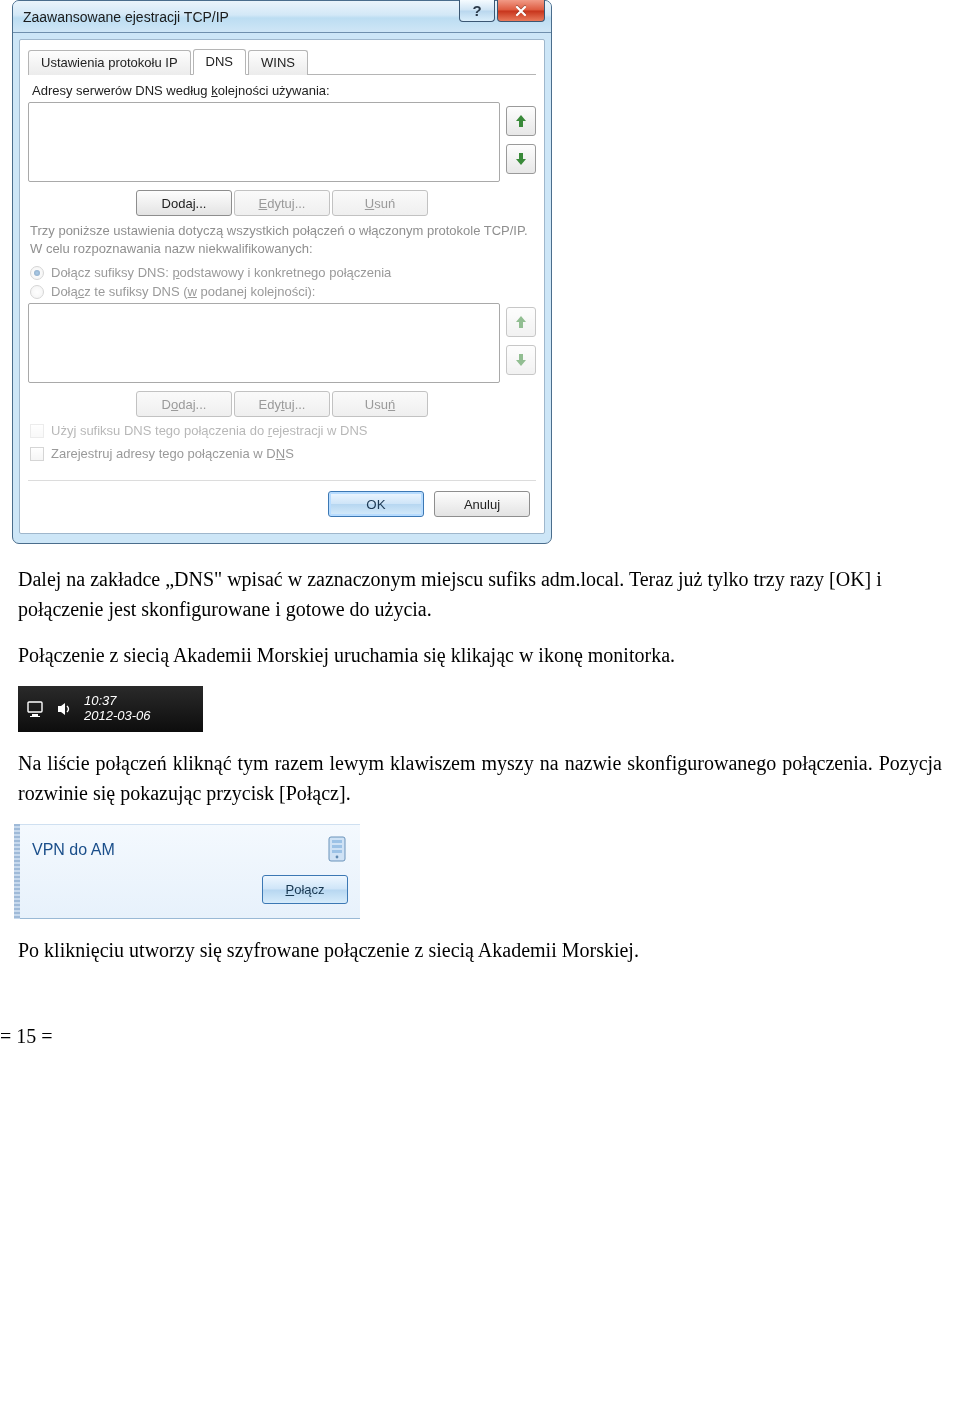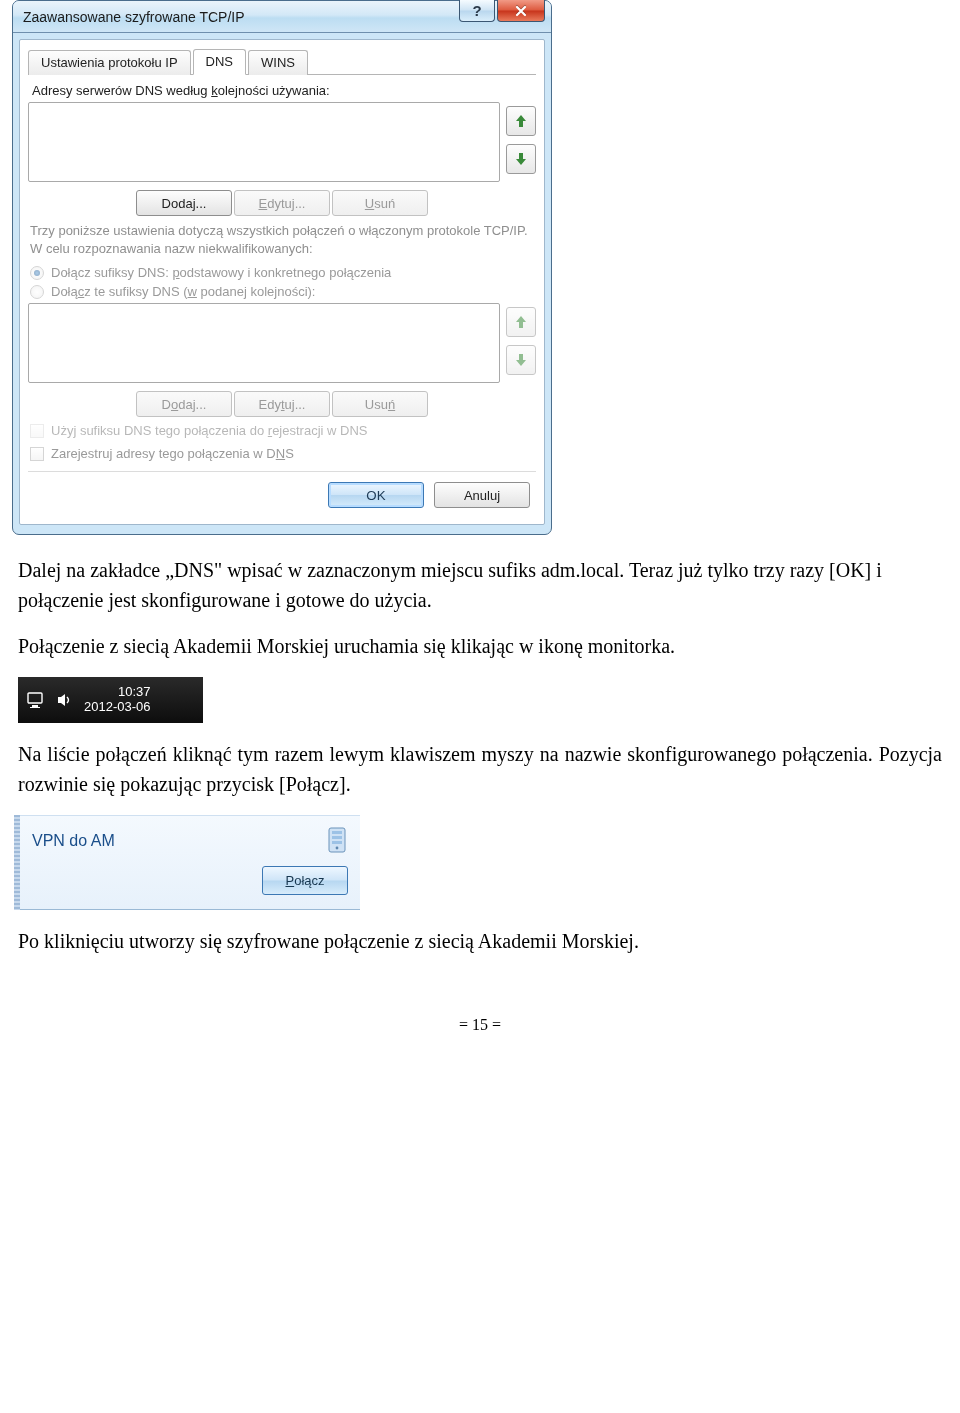--- a/index.html
+++ b/index.html
@@ -169,21 +169,21 @@
     left: -14px; top: -10px;
     width: 120px; height: 44px;
     border: 3px solid #c11a1a;
     border-radius: 50%;
     pointer-events: none;
   }
   .dlg-footer {
     display: flex; justify-content: flex-end; gap: 10px;
     padding: 10px 6px 6px 6px;
     border-top: 1px solid #dcdcdc;
-    margin-top: 10px;
+    margin-top: 19px;
   }
   .ok-btn {
     min-width: 96px; height: 26px;
     border: 1px solid #3c78b4;
     border-radius: 3px;
     background: linear-gradient(#eef7ff,#cfe5f8 48%,#b7d7f1 52%,#d7ecfb);
     color: #1d3a55;
     box-shadow: 0 0 0 2px #b7dcff inset;
   }
   
@@ -198,21 +198,21 @@
   
   .tray {
     width: 185px; height: 46px;
     background: linear-gradient(#2a2a2a,#0d0d0d);
     display: flex; align-items: center;
     gap: 10px;
     padding: 0 8px;
     margin: 8px 0 8px 18px;
     color: #fff; font-size: 13px;
   }
-  .tray .clock { text-align: right; line-height: 1.15; }
+  .tray .clock { text-align: left; line-height: 1.15; font-style: italic; }
   .tray svg { display: block; }
   
   .flyout-wrap { display: flex; margin: 14px 0 8px 14px; }
   .flyout-leftbar {
     width: 6px;
     background: repeating-linear-gradient(#9fbad8 0 2px,#c7d9ed 2px 4px);
   }
   .flyout {
     width: 340px;
     background: linear-gradient(#f4f9fe,#e7f1fb);
@@ -228,34 +228,34 @@
   .server-icon svg { display: block; }
   .connect-row { display: flex; justify-content: flex-end; }
   .connect-btn {
     min-width: 86px; height: 29px;
     border: 1px solid #3c78b4; border-radius: 3px;
     background: linear-gradient(#eef7ff,#cfe5f8 48%,#b7d7f1 52%,#d7ecfb);
     color: #173750; font-size: 13px;
   }
   
   .pagenum {
-    text-align: center;
+    text-align: left;
     font-family: "Times New Roman", serif;
-    font-size: 16px;
+    font-size: 20px;
     margin-top: 60px;
   }
 
   u.hot { text-decoration: underline; }
 </style>
 </head>
 <body>
 
 <div class="dialog-frame">
   <div class="titlebar">
-    <span class="title-text">Zaawansowane szyfrowane TCP/IP</span>
+    <span class="title-text">Zaawansowane ejestracji TCP/IP</span>
     <div class="win-buttons">
       <div class="win-btn">
         <span style="font-size:15px;">?</span>
       </div>
       <div class="win-btn close">
         <svg width="14" height="14" viewBox="0 0 14 14">
           <path d="M3 3 L11 11 M11 3 L3 11" stroke="#fff" stroke-width="2.2" stroke-linecap="round"></path>
         </svg>
       </div>
     </div>

